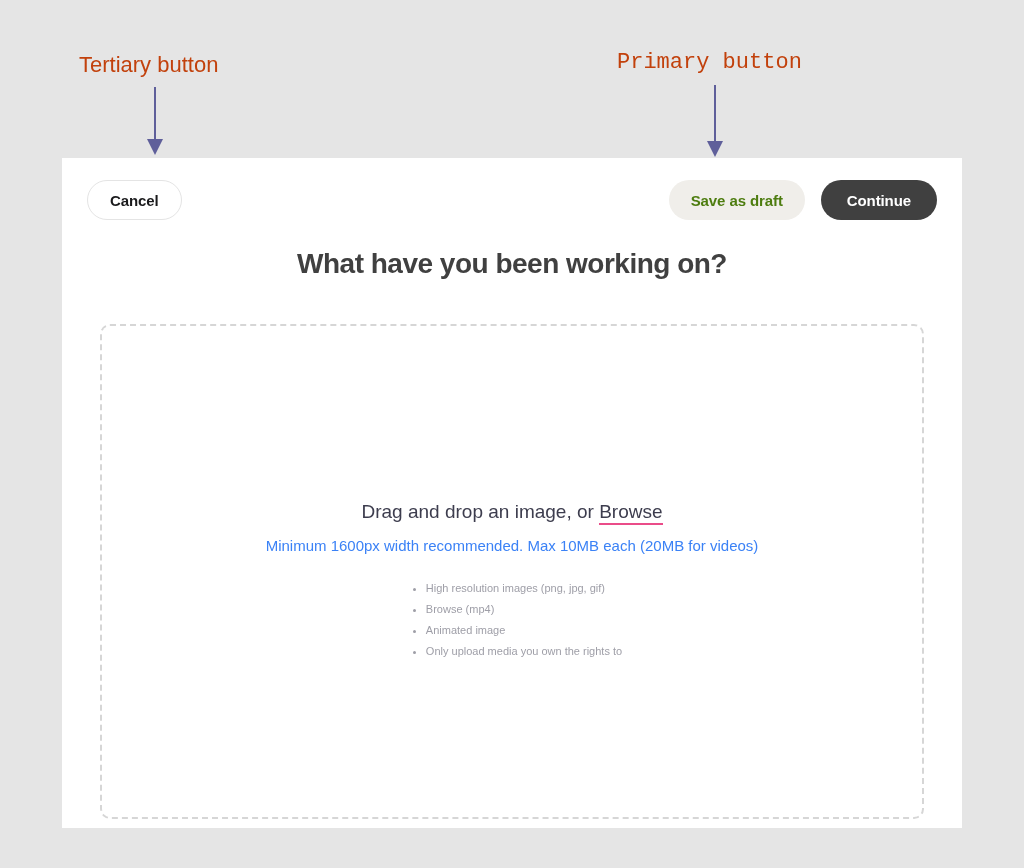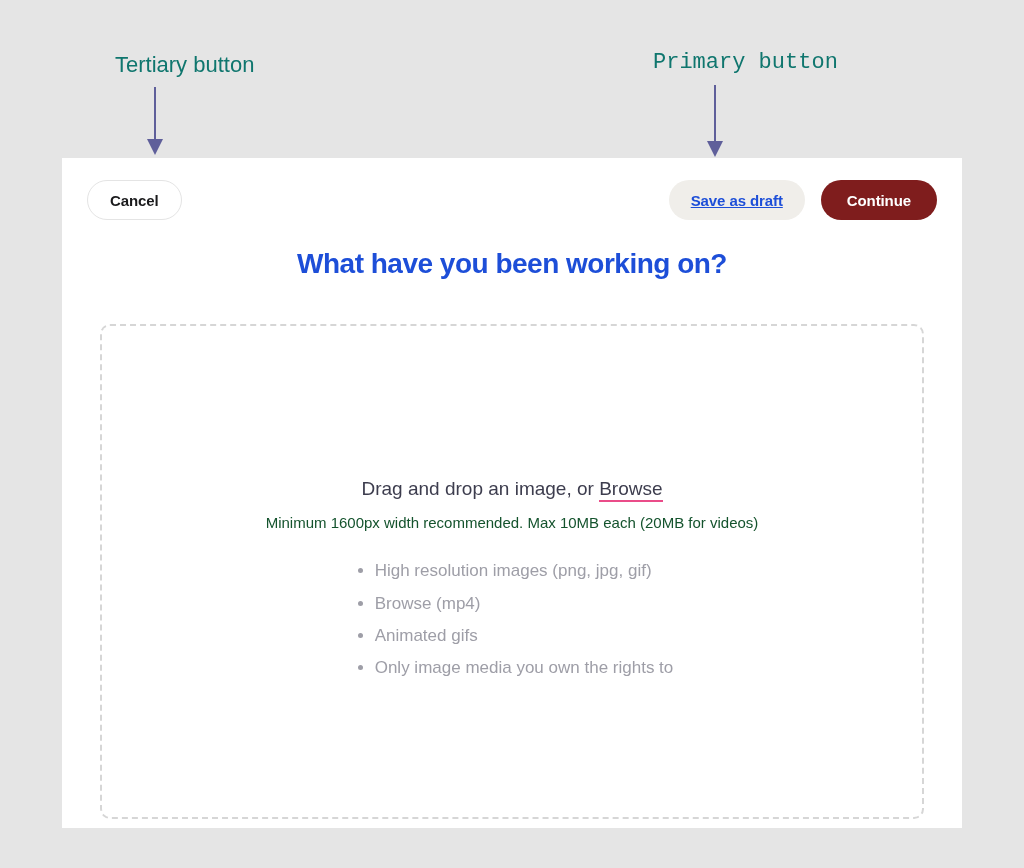--- a/index.html
+++ b/index.html
@@ -8,25 +8,24 @@
       background: #e5e5e5;
       width: 1024px;
       height: 868px;
       position: relative;
       overflow: hidden;
     }
 
     
     .annot {
       position: absolute;
-      color: #0f766e;
+      color: #c2410c;
       font-size: 22px;
       font-weight: 500;
       line-height: 1.2;
-      margin-left: 36px;
     }
     .arrow {
       position: absolute;
       pointer-events: none;
     }
 
     
     .card {
       position: absolute;
       left: 62px;
@@ -59,32 +58,31 @@
       border: none;
       letter-spacing: -0.1px;
     }
     .btn.tertiary {
       background: #ffffff;
       border: 1px solid #e4e4e4;
       color: #1a1a1c;
     }
     .btn.secondary {
       background: #f0eeea;
-      color: #1d4ed8;
-      text-decoration: underline;
+      color: #4d7c0f;
     }
     .btn.primary {
-      background: #7f1d1d;
+      background: #404040;
       color: #ffffff;
       padding: 0 26px;
     }
 
     .title {
       text-align: center;
-      color: #1d4ed8;
+      color: #404040;
       font-size: 28px;
       font-weight: 800;
       letter-spacing: -0.5px;
       margin-bottom: 44px;
     }
 
     .dropzone {
       margin: 0 13px;
       border: 2px dashed #d6d6d6;
       border-radius: 10px;
@@ -104,27 +102,27 @@
       margin-top: 20px;
     }
     .browse-link {
       color: #3d3d4e;
       border-bottom: 2px solid #ea4c89;
       padding-bottom: 1px;
       cursor: pointer;
     }
     .drop-sub {
       font-size: 15px;
-      color: #14532d;
+      color: #3b82f6;
       margin-bottom: 24px;
     }
     .drop-list {
       list-style: disc;
       color: #9e9ea7;
-      font-size: 17px;
+      font-size: 11px;
       line-height: 1.9;
       padding-left: 24px;
     }
     .drop-list li::marker { color: #9e9ea7; }
   </style>
 </head>
 <body>
 
 <div class="annot" style="left:79px; top:52px;">Tertiary button</div>
 <div class="annot" style="left:617px; top:50px;font-family:Liberation Mono, monospace;">Primary button</div>
@@ -164,17 +162,17 @@
   <h1 class="title">What have you been working on?</h1>
 
   <div class="dropzone">
     <div class="drop-line">
       <span>Drag and drop an image, or </span><span class="browse-link">Browse</span>
     </div>
     <div class="drop-sub">Minimum 1600px width recommended. Max 10MB each (20MB for videos)</div>
     <ul class="drop-list">
       <li>High resolution images (png, jpg, gif)</li>
       <li>Browse (mp4)</li>
-      <li>Animated gifs</li>
-      <li>Only image media you own the rights to</li>
+      <li>Animated image</li>
+      <li>Only upload media you own the rights to</li>
     </ul>
   </div>
 </div>
 
 </body></html>

